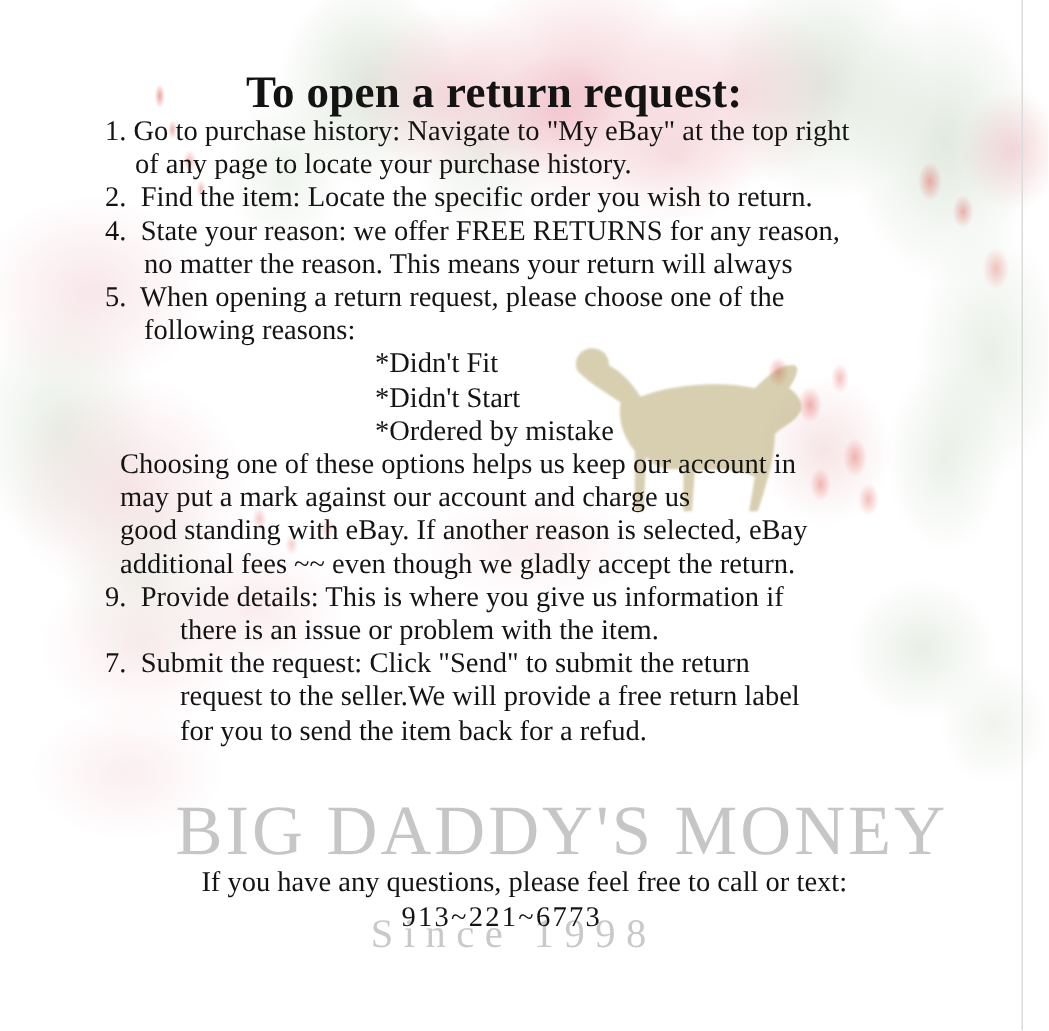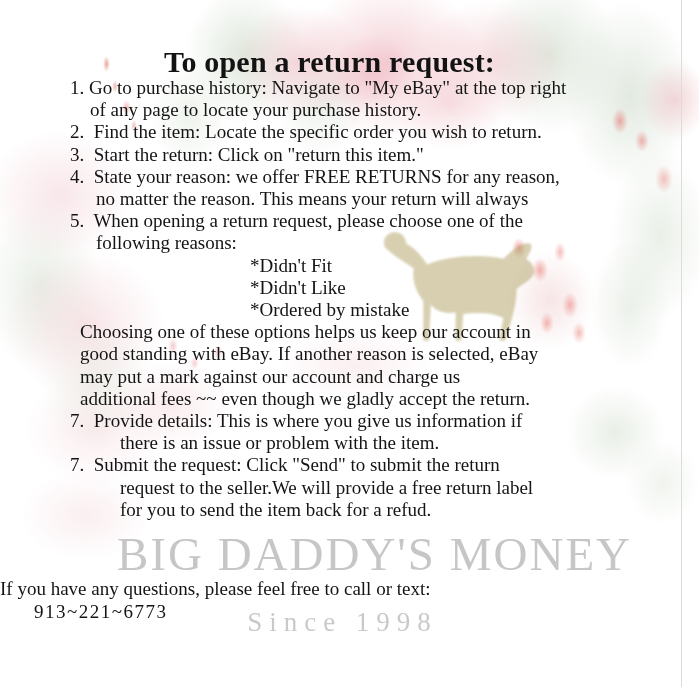--- a/index.html
+++ b/index.html
@@ -100,21 +100,21 @@
   .ln { white-space: pre; font-size: 19px; line-height: 22.2px; }
   .l-num   { padding-left: 70px; }
   .l-cont1 { padding-left: 90px; }
   .l-cont  { padding-left: 96px; }
   .l-cont2 { padding-left: 120px; }
   .l-par   { padding-left: 80px; }
   .l-ast   { padding-left: 250px; }
 
   .contact {
     position: absolute; top: 578px; left: 0; width: 100%; z-index: 2;
-    font-size: 19px; line-height: 22.5px;
+    text-align: center; font-size: 19px; line-height: 22.5px;
   }
   .phone { letter-spacing: 1.5px; padding-right: 64px; padding-left: 34px; }
 </style>
 </head>
 <body>
 
 <div class="canvas">
 
   <div class="floral"></div>
   <svg class="deer" viewBox="0 0 210 125">
@@ -129,33 +129,32 @@
 
   <div class="wm-brand">BIG DADDY'S MONEY</div>
   <div class="wm-since">Since 1998</div>
 
   <h1 class="title">To open a return request:</h1>
 
   <div class="body-text">
     <div class="ln l-num">1. Go to purchase history: Navigate to "My eBay" at the top right</div>
     <div class="ln l-cont1">of any page to locate your purchase history.</div>
     <div class="ln l-num">2.  Find the item: Locate the specific order you wish to return.</div>
-    <div class="ln l-num">3.  Start the return: Click on "return this item."</div>
     <div class="ln l-num">4.  State your reason: we offer FREE RETURNS for any reason,</div>
     <div class="ln l-cont">no matter the reason. This means your return will always</div>
     <div class="ln l-num">5.  When opening a return request, please choose one of the</div>
     <div class="ln l-cont">following reasons:</div>
     <div class="ln l-ast">*Didn't Fit</div>
-    <div class="ln l-ast">*Didn't Like</div>
+    <div class="ln l-ast">*Didn't Start</div>
     <div class="ln l-ast">*Ordered by mistake</div>
     <div class="ln l-par">Choosing one of these options helps us keep our account in</div>
+    <div class="ln l-par">may put a mark against our account and charge us</div>
     <div class="ln l-par">good standing with eBay. If another reason is selected, eBay</div>
-    <div class="ln l-par">may put a mark against our account and charge us</div>
     <div class="ln l-par">additional fees ~~ even though we gladly accept the return.</div>
-    <div class="ln l-num">7.  Provide details: This is where you give us information if</div>
+    <div class="ln l-num">9.  Provide details: This is where you give us information if</div>
     <div class="ln l-cont2">there is an issue or problem with the item.</div>
     <div class="ln l-num">7.  Submit the request: Click "Send" to submit the return</div>
     <div class="ln l-cont2">request to the seller.We will provide a free return label</div>
     <div class="ln l-cont2">for you to send the item back for a refud.</div>
   </div>
 
   <div class="contact">
     <div>If you have any questions, please feel free to call or text:</div>
     <div class="phone">913~221~6773</div>
   </div>

